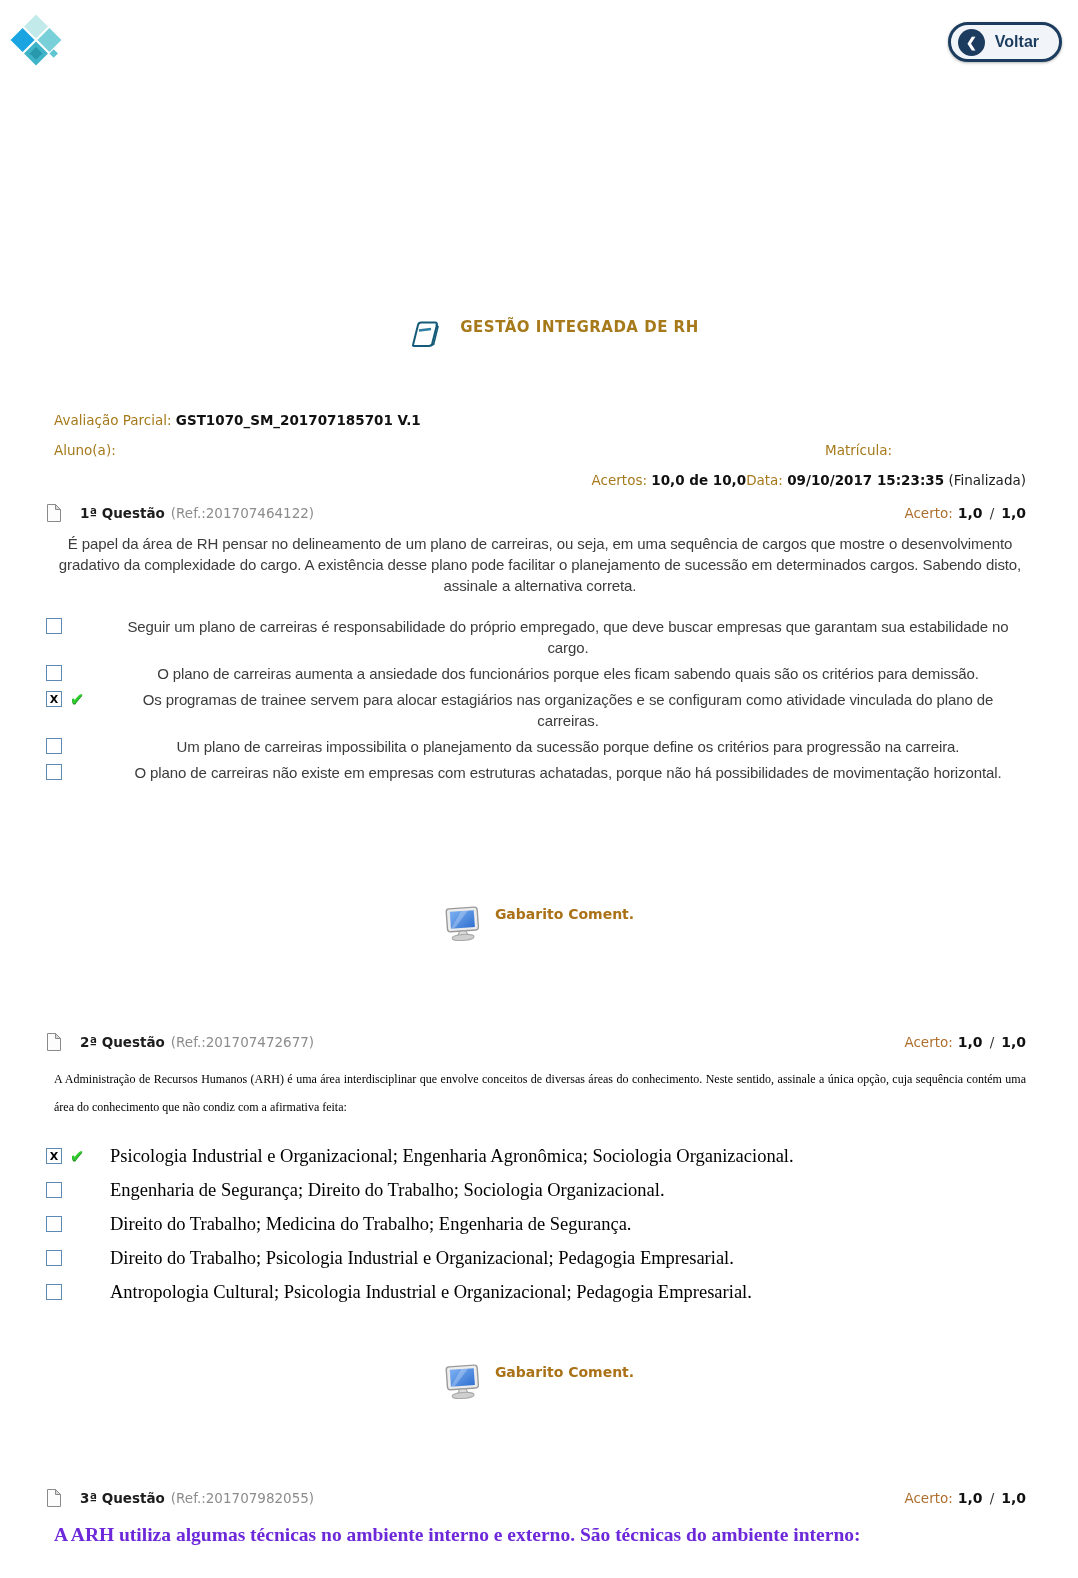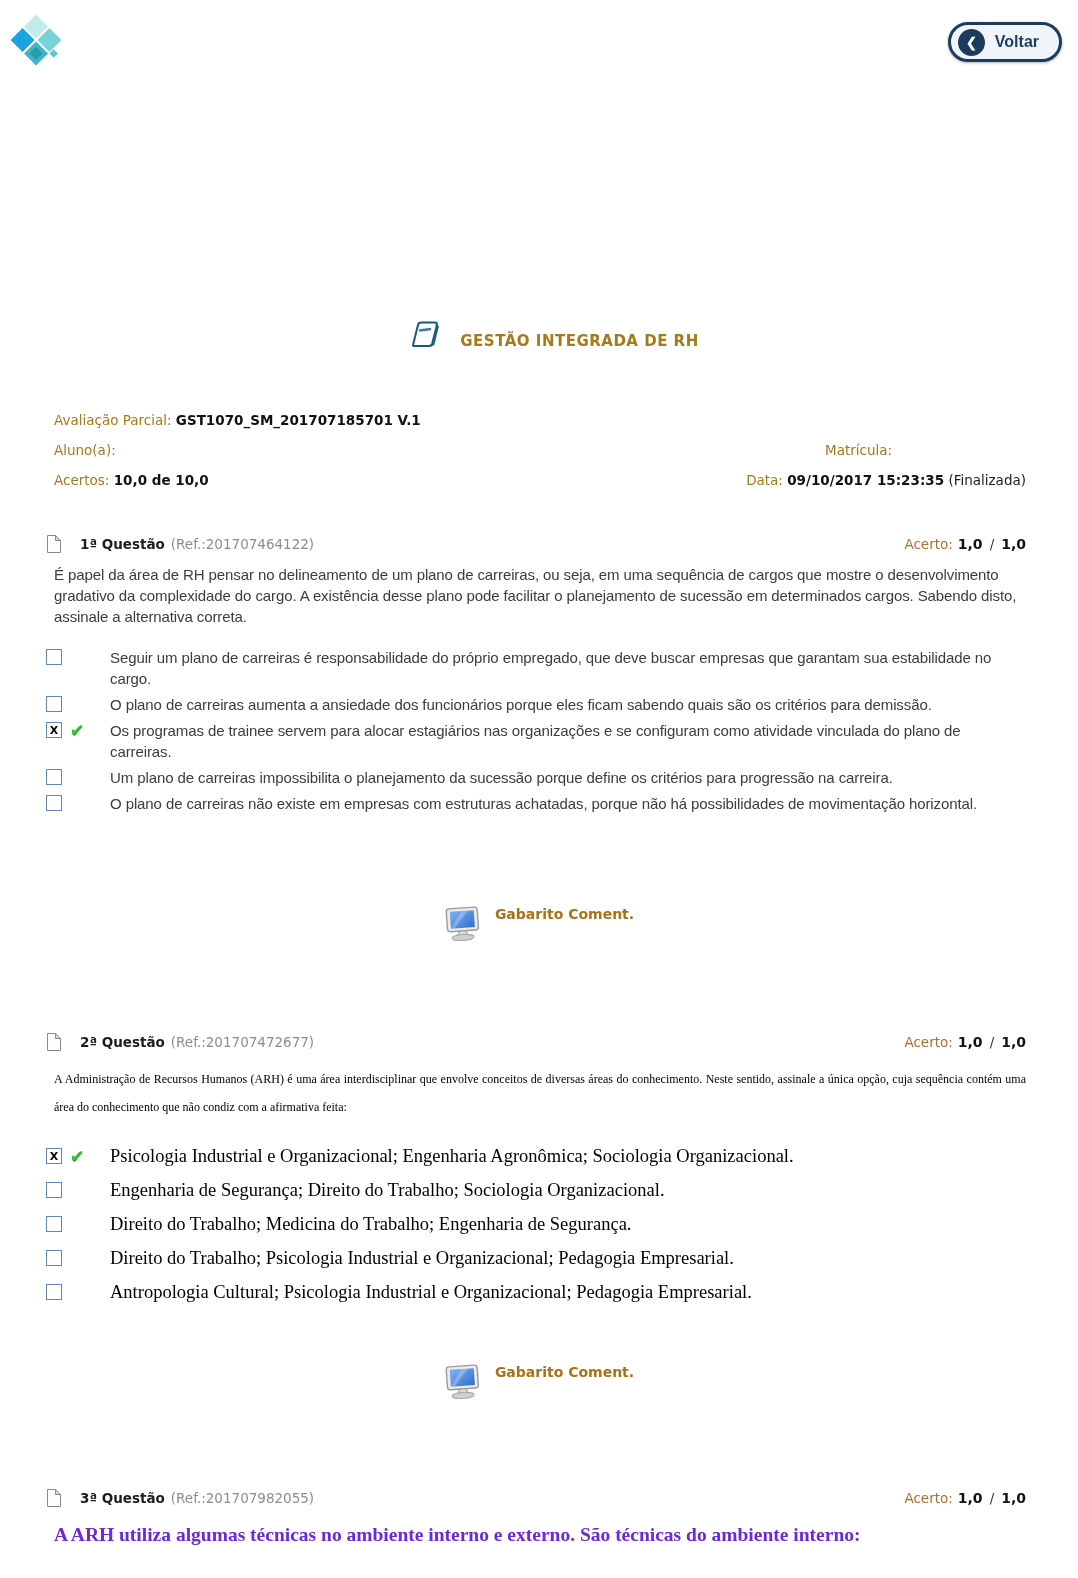--- a/index.html
+++ b/index.html
@@ -10,34 +10,34 @@
   .logo{position:absolute;left:9px;top:12px;width:54px;height:58px;cursor:pointer;}
   .voltar{position:absolute;top:22px;right:16px;height:40px;display:flex;align-items:center;gap:10px;
           padding:0 20px 0 7px;background:#f1f5f9;border:3px solid #1b3c5f;border-radius:24px;
           box-shadow:0 1px 3px rgba(0,0,0,.3);cursor:pointer;}
   .voltar-circle{width:27px;height:27px;border-radius:50%;background:#1b3c5f;color:#fff;
           display:flex;align-items:center;justify-content:center;font-size:13px;font-weight:bold;}
   .voltar-label{color:#1b3c5f;font-size:16px;font-weight:600;}
 
   
   .title-row{position:absolute;top:318px;left:0;right:0;display:flex;justify-content:center;
-          align-items:flex-end;gap:19px;padding-left:26px;}
+          align-items:flex-start;gap:19px;padding-left:26px;}
   .course-title{color:#a6791b;font-weight:bold;font-size:15px;letter-spacing:.5px;}
 
   
   .info{position:absolute;left:54px;right:52px;top:412px;font-size:13.5px;color:#1c1c1c;}
   .info-row{margin-bottom:13px;position:relative;min-height:17px;}
   .info .label{color:#a6791b;}
   .matricula-cell{position:absolute;left:771px;top:0;}
-  .row-flex{display:flex;justify-content:space-between;}
+  .row-flex{display:flex;justify-content:flex-end;}
   .info b{color:#111;}
 
   
   .question{position:absolute;left:46px;right:52px;}
-  .q1{top:534px;} .q2{top:1032px;} .q3{top:1488px;}
+  .q1{top:503px;text-align:center;} .q2{top:1032px;} .q3{top:1488px;}
   .q-header{display:flex;align-items:center;font-size:13.5px;}
   .page-icon{margin-right:18px;display:inline-flex;}
   .q-number{font-weight:bold;color:#1c1c1c;margin-right:6px;}
   .q-ref{color:#8c8c8c;}
   .q-score{margin-left:auto;display:flex;align-items:center;gap:5px;}
   .acerto-label{color:#ae6e2d;}
   .q-score b{color:#111;font-size:14px;}
   .q-score .sep{color:#333;padding:0 2px;}
 
   .q-text{margin:10px 0 0 8px;}

